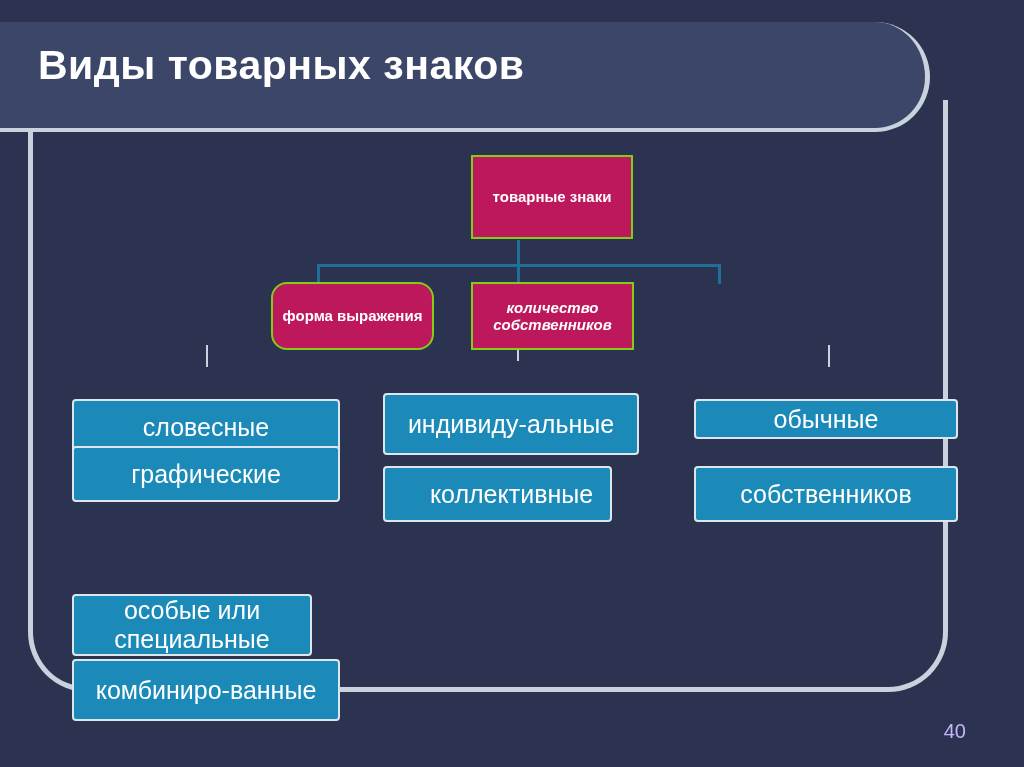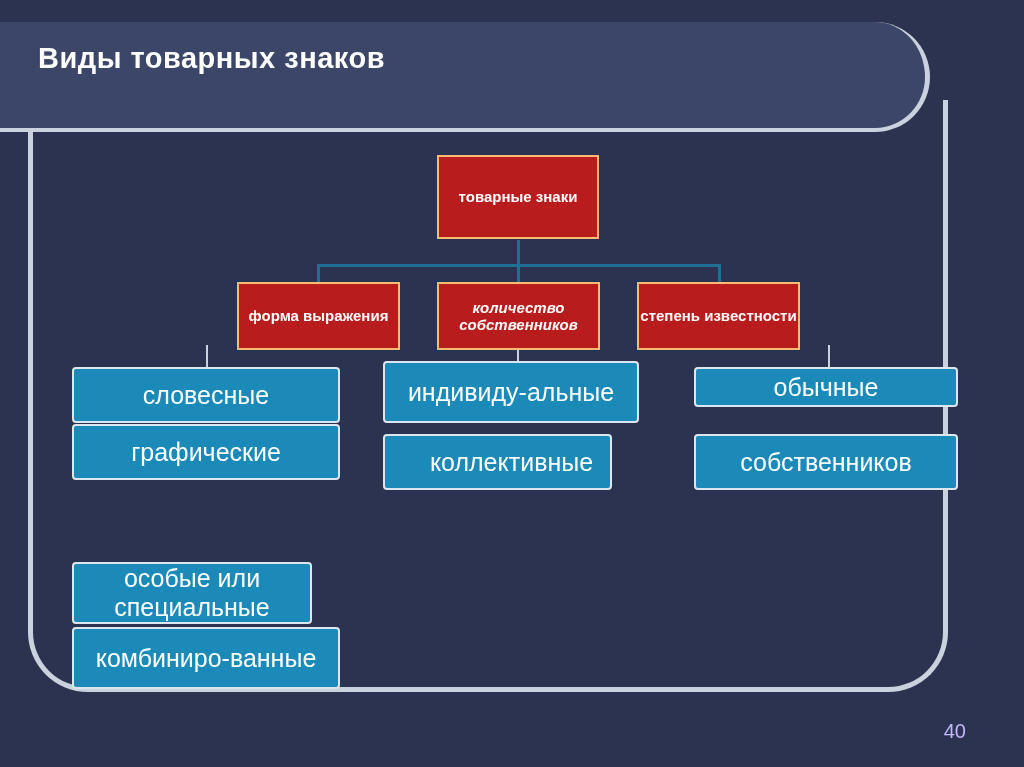--- a/index.html
+++ b/index.html
@@ -29,21 +29,21 @@
     border-top-right-radius: 55px;
     border-bottom-right-radius: 55px;
     border-right: 5px solid #c9d2dd;
     border-bottom: 4px solid #c9d2dd;
     box-sizing: border-box;
   }
   .title-text {
     position: absolute;
     left: 38px;
     top: 42px;
-    font-size: 29px;
+    font-size: 41px;
     font-weight: bold;
     color: #ffffff;
     letter-spacing: 0.5px;
     white-space: nowrap;
   }
 
   
   .body-frame {
     position: absolute;
     left: 28px;
@@ -74,31 +74,33 @@
     position: absolute;
     box-sizing: border-box;
     display: flex;
     align-items: center;
     justify-content: center;
     text-align: center;
     color: #ffffff;
     line-height: 1.15;
   }
   .node-outline {
-    background: #b91c1c;
-    border: 2px solid #fdba74;
+    background: #be185d;
+    border: 2px solid #84cc16;
+    margin-left: 34px;
   }
   .node-outline .node-label {
     font-size: 15px;
     font-weight: bold;
   }
   .node-pill {
     background: #1b8ab8;
     border: 2px solid #dde6ee;
     border-radius: 4px;
+    margin-top: 32px;
   }
   .node-pill .node-label {
     font-size: 25px;
     font-weight: normal;
   }
 
   .connector {
     position: absolute;
     background: #1f6f96;
   }
@@ -135,34 +137,31 @@
   <div class="connector" style="left:718px; top:264px; width:3px; height:20px;"></div>
 
   <div class="conn-thin" style="left:206px; top:345px; width:2px; height:22px;"></div>
   <div class="conn-thin" style="left:517px; top:345px; width:2px; height:16px;"></div>
   <div class="conn-thin" style="left:828px; top:345px; width:2px; height:22px;"></div>
 
   <div class="node node-outline" style="left:437px; top:155px; width:162px; height:84px;">
     <span class="node-label">товарные знаки</span>
   </div>
 
-  <div class="node node-outline" style="left:237px; top:282px; width:163px; height:68px;">
+  <div class="node node-outline" style="left:237px; top:282px; width:163px; height:68px;border-radius:16px;">
     <span class="node-label">форма выражения</span>
   </div>
   <div class="node node-outline" style="left:437px; top:282px; width:163px; height:68px;font-style:italic;">
     <span class="node-label">количество собственников</span>
   </div>
-  <div class="node node-outline" style="left:637px; top:282px; width:163px; height:68px;">
-    <span class="node-label">степень известности</span>
-  </div>
 
   <div class="node node-pill" style="left:72px; top:367px; width:268px; height:56px;">
     <span class="node-label">словесные</span>
   </div>
-  <div class="node node-pill" style="left:72px; top:424px; width:268px; height:56px;">
+  <div class="node node-pill" style="left:72px; top:414px; width:268px; height:56px;">
     <span class="node-label">графические</span>
   </div>
   <div class="node node-pill" style="left:72px; top:562px; width:240px; height:62px;">
     <span class="node-label">особые или специальные</span>
   </div>
   <div class="node node-pill" style="left:72px; top:627px; width:268px; height:62px;">
     <span class="node-label">комбиниро-ванные</span>
   </div>
 
   <div class="node node-pill" style="left:383px; top:361px; width:256px; height:62px;">

